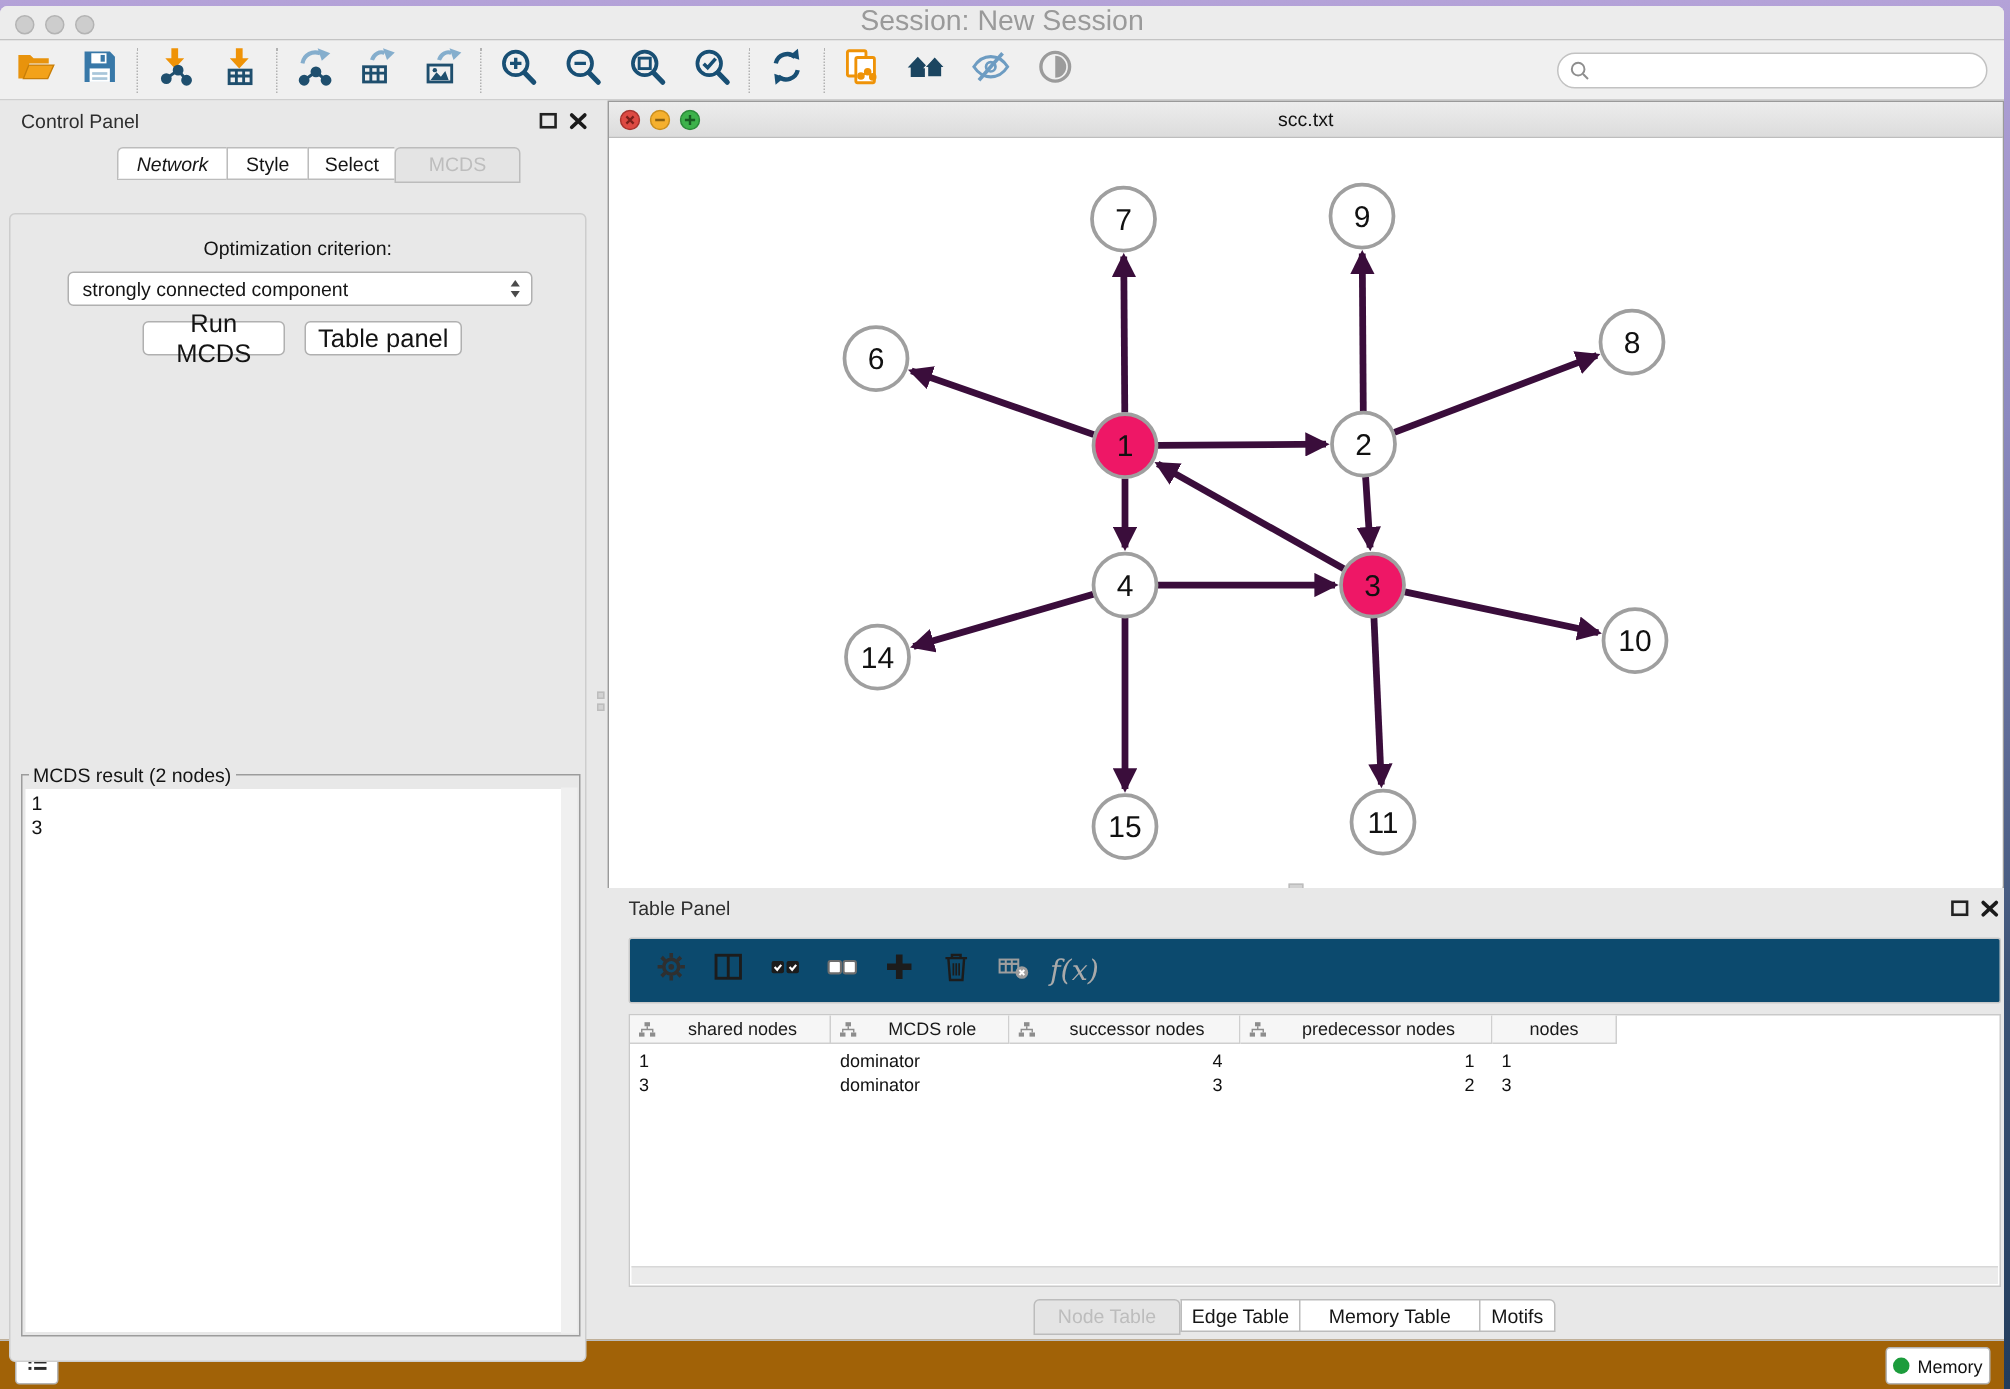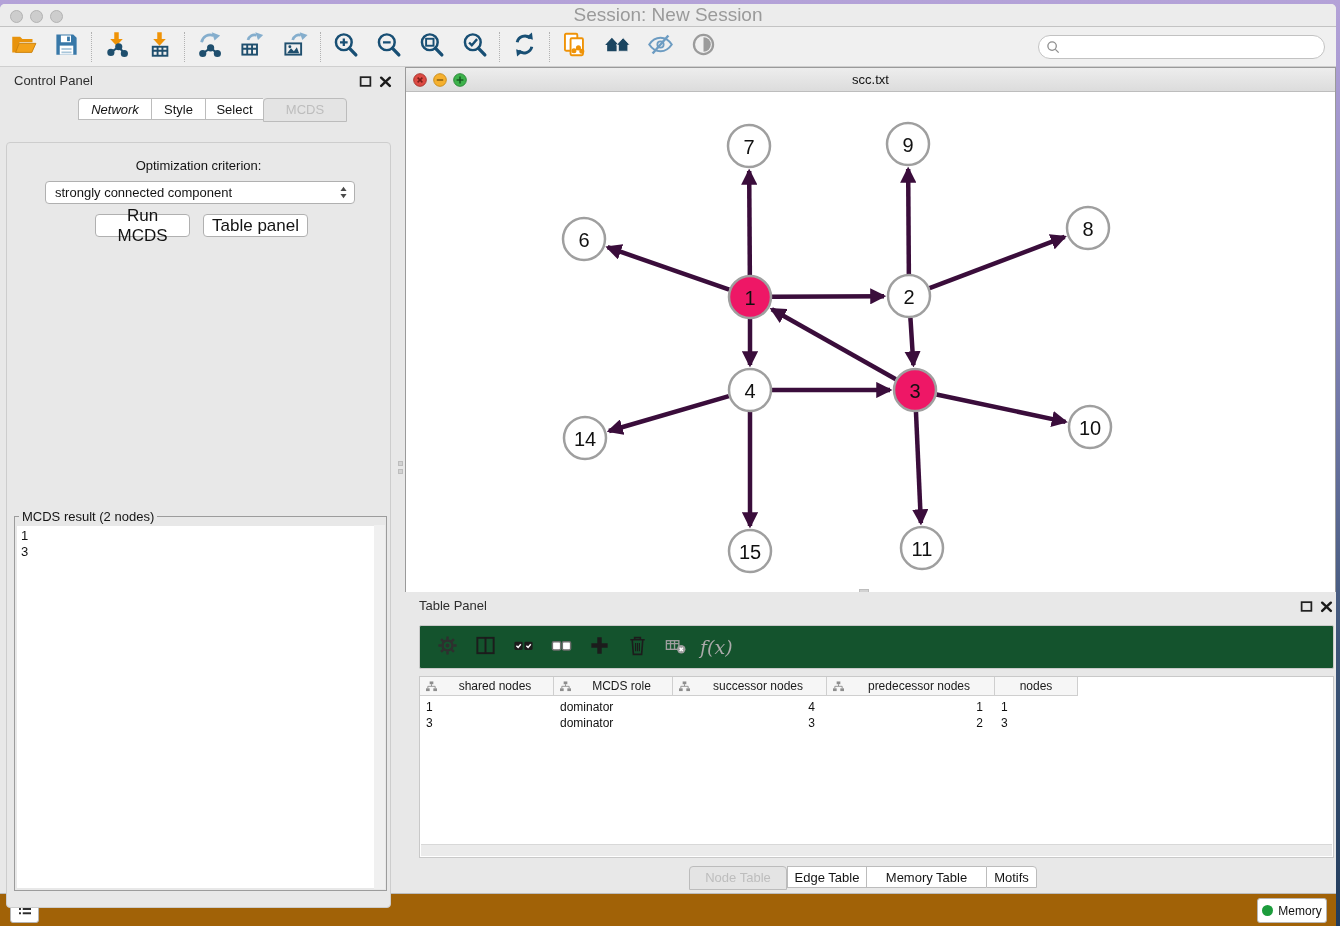--- a/index.html
+++ b/index.html
@@ -56,21 +56,21 @@
   .net-titlebar{position:absolute;left:0;top:0;width:100%;height:24px;background:linear-gradient(#ededed,#dcdcdc);
     border-bottom:1px solid #bdbdbd;}
   .net-title{position:absolute;left:0;right:0;top:0;line-height:23px;text-align:center;font-size:13px;color:#111;}
   .net-lights{position:absolute;left:7px;top:5px;display:flex;gap:6px;}
   .net-lights svg{width:14px;height:14px;}
   .net-canvas{position:absolute;left:0;top:24px;width:929px;height:500px;background:#fff;overflow:hidden;}
   .net-canvas svg{display:block;width:929px;height:500px;}
   .hsplit-bump{position:absolute;left:453px;top:521px;width:10px;height:5px;background:#d2d2d2;border:1px solid #bdbdbd;}
   
   .table-panel{position:absolute;left:405px;top:588px;width:931px;height:301px;background:#e8e8e8;}
-  .tp-toolbar{position:absolute;left:14px;top:33px;width:915px;height:44px;background:#14532d;
+  .tp-toolbar{position:absolute;left:14px;top:33px;width:915px;height:44px;background:#0c4a6e;
     border:1px solid #c9c9c9;border-radius:2px;display:flex;align-items:center;padding-left:8px;}
   .tp-btn{width:38px;height:36px;display:flex;align-items:center;justify-content:center;flex:0 0 auto;}
   .tp-btn svg{width:23px;height:23px;}
   .fx-label{font-size:19px;color:#aaa;font-family:"DejaVu Serif",serif;font-style:italic;margin-left:6px;}
   .tp-table{position:absolute;left:14px;top:84px;width:915px;height:182px;background:#fff;border:1px solid #c9c9c9;}
   .thead{position:absolute;left:0;top:0;height:19px;display:flex;}
   .th{height:19px;background:#f6f6f6;border-right:1px solid #cfcfcf;border-bottom:1px solid #cfcfcf;
     display:flex;align-items:center;font-size:12px;color:#1a1a1a;}
   .th svg{width:11px;height:11px;margin-left:6px;flex:0 0 auto;}
   .th span{flex:1;text-align:center;padding:0 4px;white-space:nowrap;overflow:hidden;}

